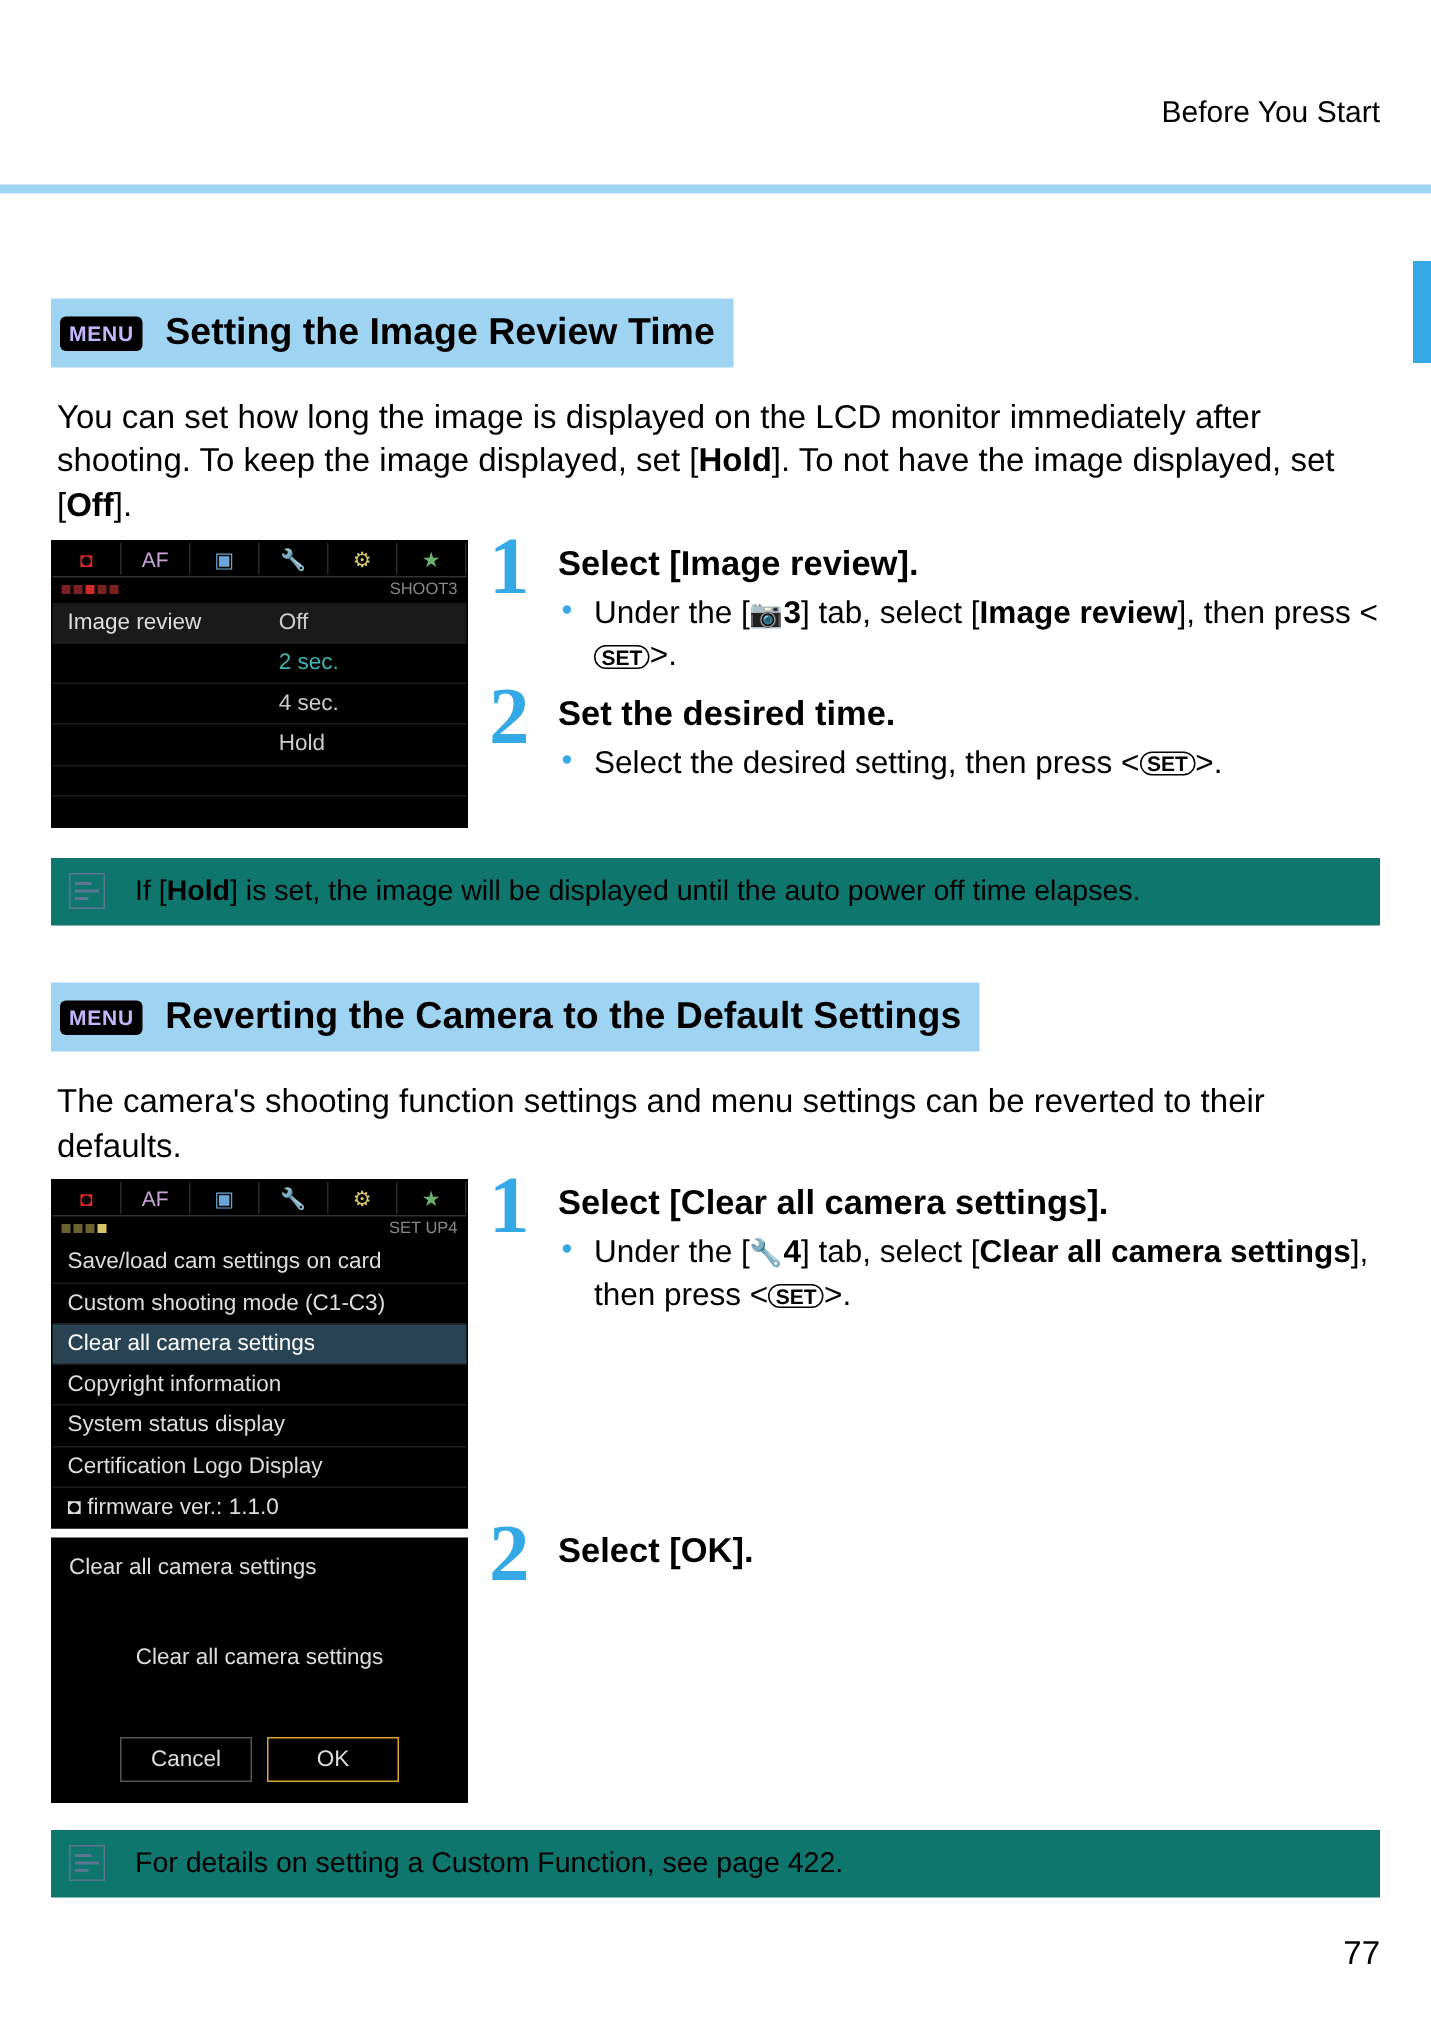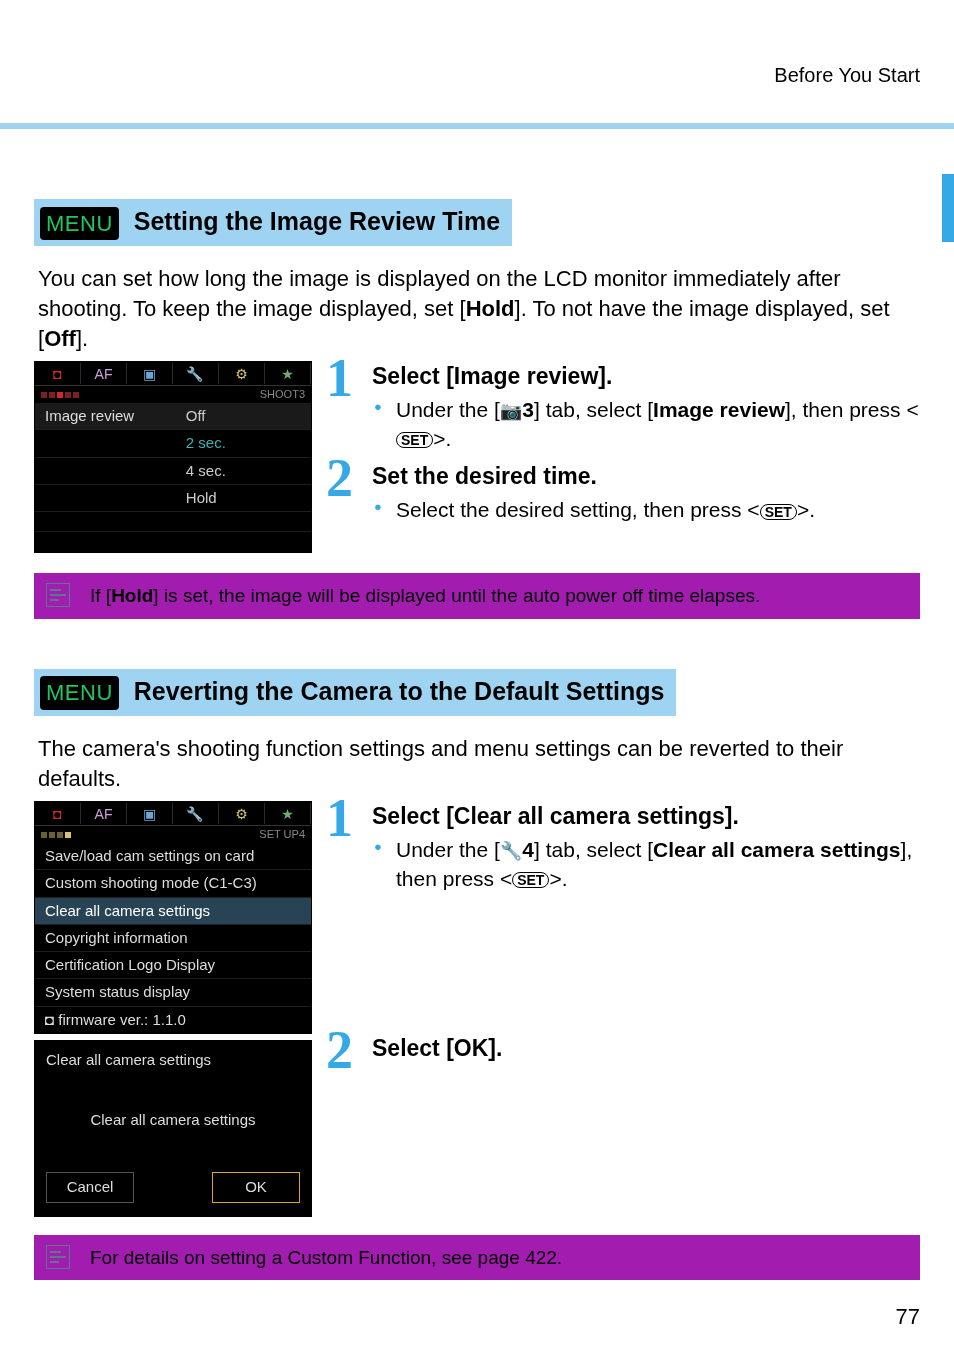--- a/index.html
+++ b/index.html
@@ -40,23 +40,23 @@
     background: #9fd3f2;
     padding: 6px 12px 6px 6px;
     font-size: 25px;
     font-weight: bold;
     margin-top: 36px;
     margin-bottom: 14px;
   }
   .section-title .menu-pill {
     display: inline-block;
     background: #000;
-    color: #22c55e;
-    font-size: 22px;
-    font-weight: normal;
+    color: #c4b5fd;
+    font-size: 14px;
+    font-weight: bold;
     border-radius: 4px;
     padding: 2px 6px;
     margin-right: 8px;
     vertical-align: middle;
     letter-spacing: 0.5px;
   }
   .body-text { font-size: 22px; margin: 4px 4px 8px 4px; }
   .bold { font-weight: bold; }
   .two-col {
     display: flex;
@@ -110,21 +110,21 @@
   .lcd .row.hl .l { color:#fff; }
   .lcd.full .row { padding:3px 10px; }
   .lcd.full .row .l.single { flex:2; }
   .lcd.full .row.fw { border-bottom:none; }
   .confirm {
     width:278px; background:#000; color:#ddd; font-size:15px;
     padding:8px 12px 14px 12px;
   }
   .confirm .title { margin:2px 0 40px 0; }
   .confirm .msg { text-align:center; margin-bottom:42px; }
-  .confirm .btns { display:flex; justify-content:space-between; gap:10px; }
+  .confirm .btns { display:flex; justify-content:center; gap:10px; }
   .confirm .btn {
     border:1px solid #555; padding:4px 0; width:88px; text-align:center; color:#ddd;
   }
   .confirm .btn.ok { border:1px solid #d6a72a; }
   .steps { flex:1; }
   .step { position:relative; padding-left:42px; margin-bottom:6px; }
   .step .num {
     position:absolute; left:-4px; top:-10px;
     font-size:54px; font-weight:bold; color:#34a9e6;
     font-family: Georgia, 'Times New Roman', serif; line-height:1;
@@ -138,22 +138,22 @@
   .step ul li.tri::before {
     content:"▶"; color:#34a9e6; font-size:14px; top:2px;
   }
   .set-pill {
     display:inline-block; border:1.5px solid #000; border-radius:10px;
     font-size:14px; padding:0 4px; vertical-align:middle; line-height:14px;
     font-weight:bold;
   }
   .cam-icon { font-size:18px; vertical-align:middle; }
   .note-box {
-    background:#a21caf; border:0; padding:10px 14px 10px 56px;
-    position:relative; font-size:19px; margin-top:20px; margin-bottom:14px;
+    background:#0f766e; border:0; padding:10px 14px 10px 56px;
+    position:relative; font-size:19px; margin-top:20px; margin-bottom:2px;
   }
   .note-box .note-icon {
     position:absolute; left:12px; top:10px; width:24px; height:24px;
     border:1.5px solid #5a7690; display:flex; flex-direction:column;
     justify-content:center; align-items:flex-start; padding:2px 3px;
   }
   .note-box .note-icon span { height:2px; background:#5a7690; margin:1.5px 0; width:100%; }
   .note-box .note-icon span:nth-child(1){width:70%;}
   .note-box .note-icon span:nth-child(3){width:55%;}
   .page-num { text-align:right; font-size:22px; margin-top:22px; }
@@ -276,24 +276,24 @@
         <div class="row">
             <div class="l single">Custom shooting mode (C1-C3)</div>
           </div>
         <div class="row hl">
             <div class="l single">Clear all camera settings</div>
           </div>
         <div class="row">
             <div class="l single">Copyright information</div>
           </div>
         <div class="row">
+            <div class="l single">System status display</div>
+          </div>
+        <div class="row">
             <div class="l single">Certification Logo Display</div>
-          </div>
-        <div class="row">
-            <div class="l single">System status display</div>
           </div>
         <div class="row fw">
             <div class="l single"><span>◘ firmware ver.: </span><span>1.1.0</span></div>
           </div>
       </div>
 
       <div class="confirm">
         <div class="title">Clear all camera settings</div>
         <div class="msg">Clear all camera settings</div>
         <div class="btns">

